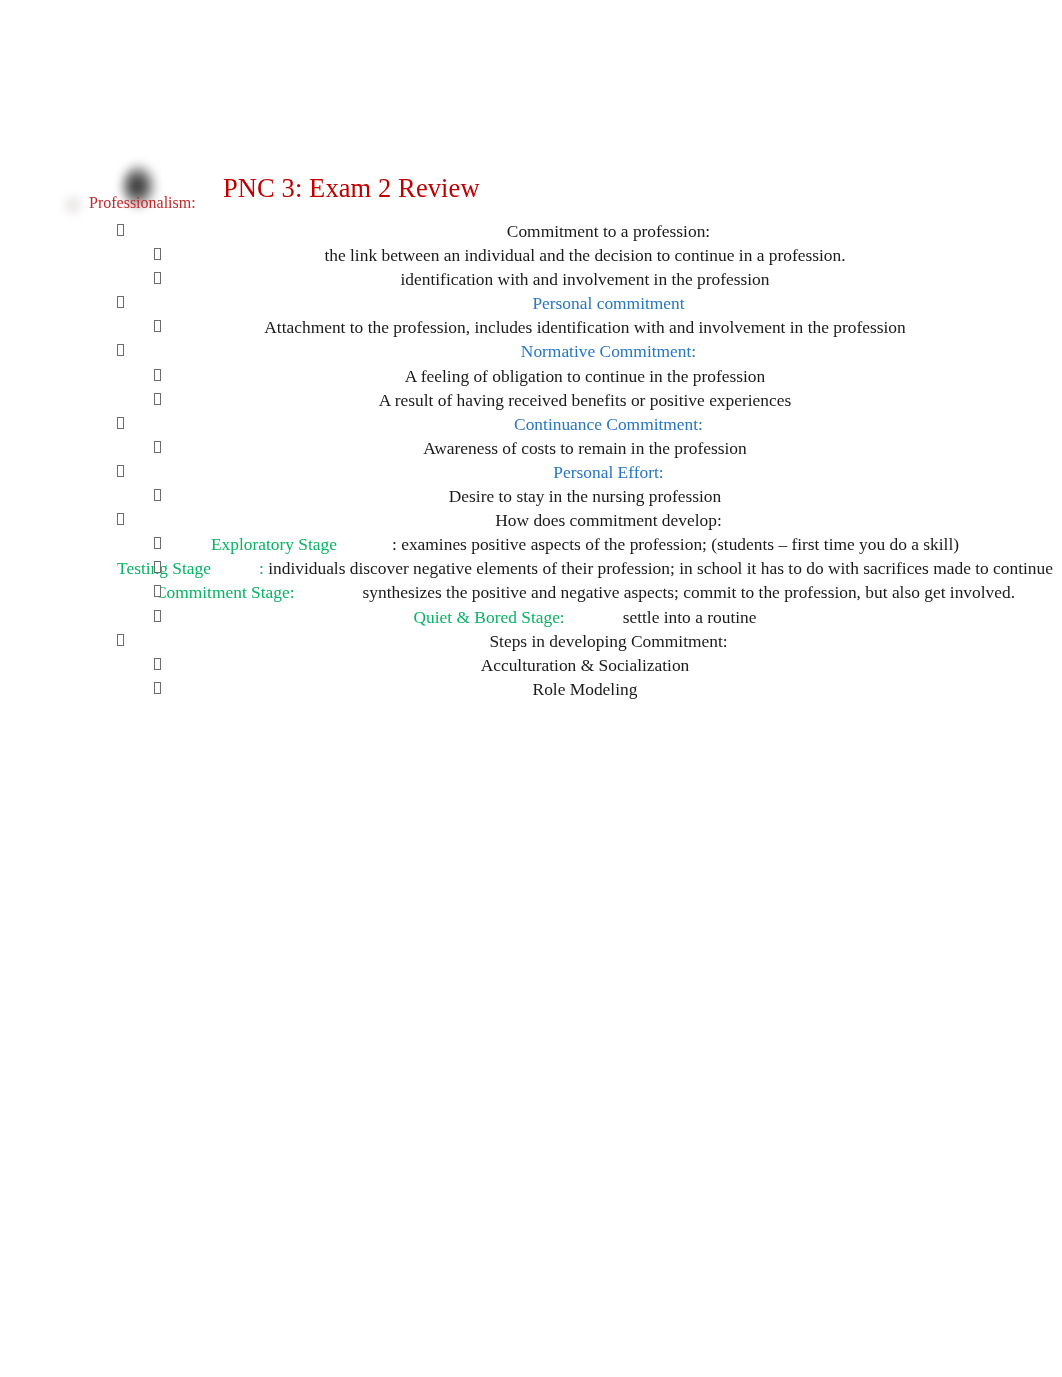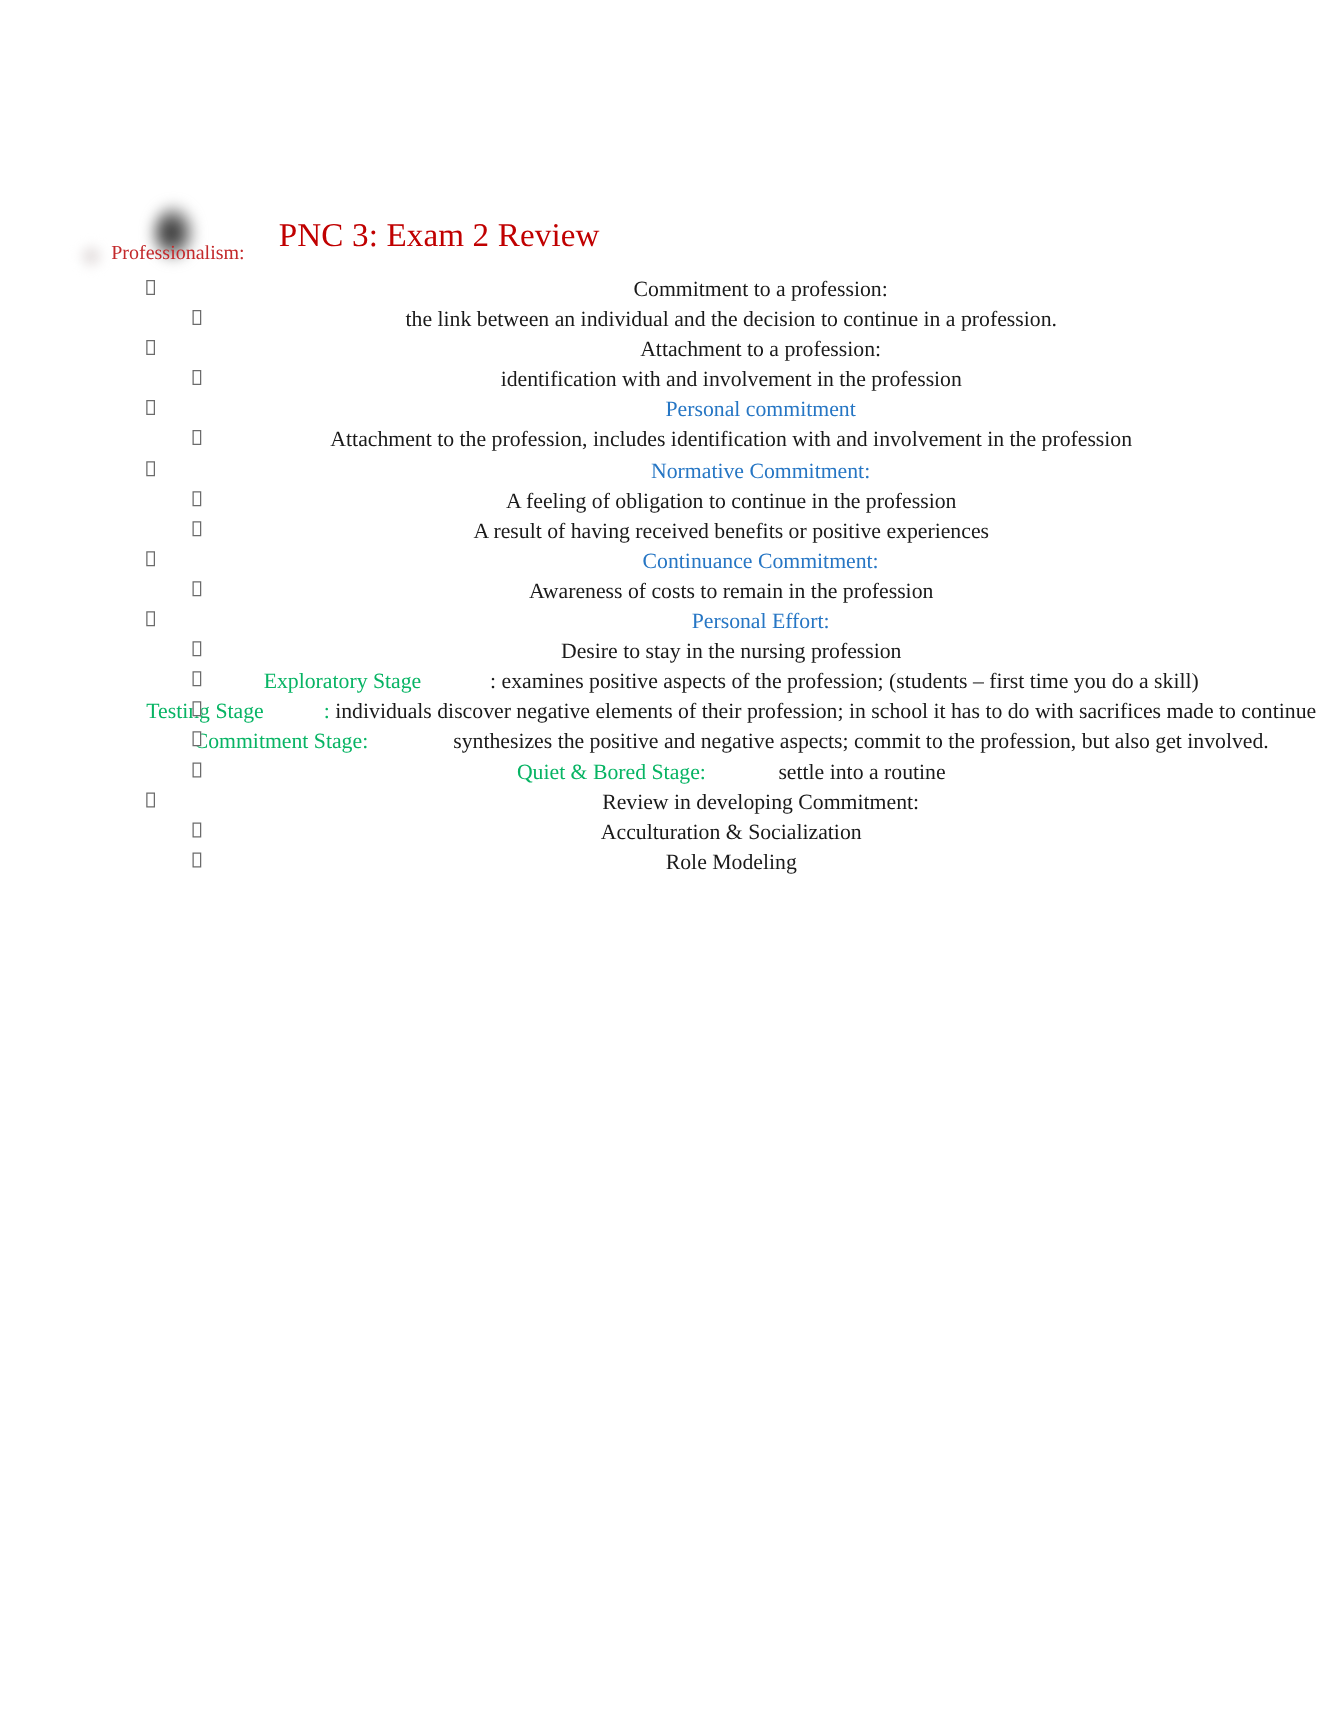--- a/index.html
+++ b/index.html
@@ -182,23 +182,20 @@
   </div>
   <div class="section-heading">Professionalism:</div>
 
   <div class="outline" id="outline">
       <div class="li lvl1"><span class="bullet">
           <i></i>
         </span><span class="">Commitment to a profession:</span></div>
       <div class="li lvl2"><span class="bullet">
           <i></i>
         </span><span class="">the link between an individual and the decision to continue in a profession.</span></div>
-      <div class="li lvl1"><span class="bullet">
-          <i></i>
-        </span><span class="">Attachment to a profession:</span></div>
       <div class="li lvl2"><span class="bullet">
           <i></i>
         </span><span class="">identification with and involvement in the profession</span></div>
       <div class="li lvl1"><span class="bullet">
           <i></i>
         </span><span class="blue">Personal commitment</span></div>
       <div class="li lvl2"><span class="bullet">
           <i></i>
         </span><span class="">Attachment to the profession, includes identification with and involvement in the profession</span></div>
       <div class="li lvl1"><span class="bullet">
@@ -215,35 +212,38 @@
         </span><span class="blue">Continuance Commitment:</span></div>
       <div class="li lvl2"><span class="bullet">
           <i></i>
         </span><span class="">Awareness of costs to remain in the profession</span></div>
       <div class="li lvl1"><span class="bullet">
           <i></i>
         </span><span class="blue">Personal Effort:</span></div>
       <div class="li lvl2"><span class="bullet">
           <i></i>
         </span><span class="">Desire to stay in the nursing profession</span></div>
+      <div class="li lvl1"><span class="bullet">
+          <i></i>
+        </span><span class="">How does commitment develop:</span></div>
       <div class="li lvl2"><span class="bullet">
           <i></i>
         </span><span class="green">Exploratory Stage</span><span class="tab-gap gap-a"></span><span>: examines positive aspects of the profession; (students – first time you do a skill)</span></div>
       <div class="li lvl2"><span class="bullet">
           <i></i>
         </span><span class="green">Testing Stage</span><span class="tab-gap gap-b"></span><span class="green">:</span><span> individuals discover negative elements of their profession; in school it has to do with sacrifices made to continue</span></div>
       <div class="li lvl2"><span class="bullet">
           <i></i>
         </span><span class="green">Commitment Stage:</span><span class="tab-gap gap-c"></span><span>synthesizes the positive and negative aspects; commit to the profession, but also get involved.</span></div>
       <div class="li lvl2"><span class="bullet">
           <i></i>
         </span><span class="green">Quiet &amp; Bored Stage:</span><span class="tab-gap gap-d"></span><span>settle into a routine</span></div>
       <div class="li lvl1"><span class="bullet">
           <i></i>
-        </span><span class="">Review in developing Commitment:</span></div>
+        </span><span class="">Steps in developing Commitment:</span></div>
       <div class="li lvl2"><span class="bullet">
           <i></i>
         </span><span class="">Acculturation &amp; Socialization</span></div>
       <div class="li lvl2"><span class="bullet">
           <i></i>
         </span><span class="">Role Modeling</span></div>
     </div>
 
 </div>
 

